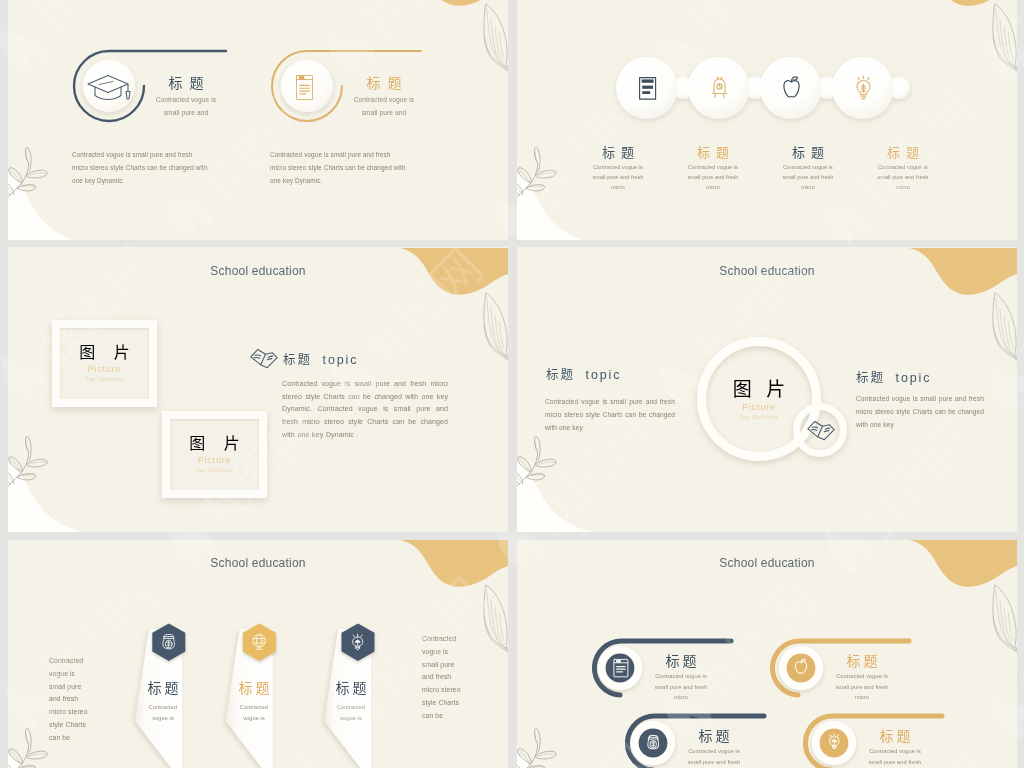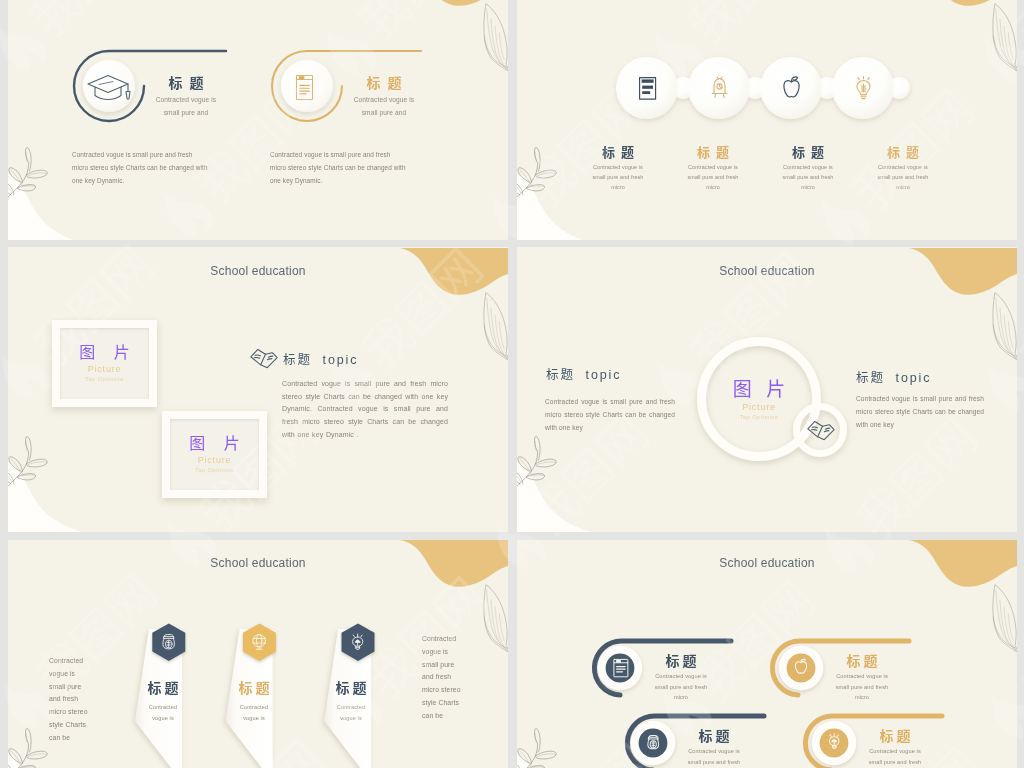--- a/index.html
+++ b/index.html
@@ -17,40 +17,40 @@
 .svg-abs{position:absolute;left:0;top:0;width:500px;height:285px;pointer-events:none;}
 .heading{position:absolute;top:16px;left:0;width:500px;text-align:center;
   font-size:12px;color:#5b6873;letter-spacing:.2px;}
 .wm-layer{position:absolute;left:0;top:0;width:1024px;height:768px;pointer-events:none;z-index:50;opacity:0.42;}
 .s2t{top:186px;width:56px;}
 .frame{position:absolute;background:#fdfcf8;padding:8px;box-sizing:border-box;
   box-shadow:0 3px 7px rgba(160,152,130,.33);}
 .frame-in{width:100%;height:100%;background:rgba(237,233,219,.55);
   box-shadow:inset 0 1px 3px rgba(160,152,130,.28);
   display:flex;flex-direction:column;align-items:center;justify-content:center;}
-.fr-cn{font-size:16px;color:#8b5cf6;letter-spacing:7px;text-indent:7px;line-height:18px;}
+.fr-cn{font-size:16px;color:#000000;letter-spacing:7px;text-indent:7px;line-height:18px;}
 .fr-en{font-size:9px;color:#e7ca96;letter-spacing:.8px;line-height:11px;margin-top:2px;}
 .fr-en2{font-size:5.6px;color:#e8d2ab;letter-spacing:.5px;line-height:9px;}
 .s3-title{position:absolute;left:275px;top:101px;font-size:12.5px;color:#44586a;letter-spacing:1.9px;white-space:pre;}
 .s4-title{position:absolute;font-size:12.5px;color:#44586a;letter-spacing:1.9px;white-space:pre;}
 .s4-photo{position:absolute;left:182px;top:131px;width:120px;text-align:center;}
 .s5-label{position:absolute;top:140px;width:56px;text-align:center;}
 .s5-label .t-cn{font-size:14px;letter-spacing:3px;text-indent:3px;line-height:16px;}
 .s5-label .t-sm{font-size:5.6px;line-height:10.7px;margin-top:6px;width:38px;margin-left:9px;}
 .s6-txt{position:absolute;width:54px;text-align:center;}
 .s6-txt .t-cn{font-size:14px;letter-spacing:3px;text-indent:3px;line-height:16px;}
 .s6-txt .t-sm{font-size:5.6px;line-height:10.6px;margin-top:2px;}
 .s4-photo .fr-cn{font-size:19px;letter-spacing:0px;text-indent:0px;line-height:21px;word-spacing:9px;}
 .s2t .t-sm{line-height:9.8px;font-size:5.4px;margin-top:3px;}
 .s2t .t-cn{font-size:13px;letter-spacing:6px;text-indent:6px;line-height:15px;}
 .circ{position:absolute;border-radius:50%;background:
   radial-gradient(circle at 38% 32%, #ffffff 0%, #fdfcf8 55%, #f2eee2 100%);
   box-shadow:0 2px 5px rgba(150,145,125,.30), 0 0 0 1px rgba(255,255,255,.5);}
 .txtblk{position:absolute;text-align:center;}
-.t-cn{font-size:14px;color:#3f5161;letter-spacing:7px;text-indent:7px;line-height:16px;font-weight:bold;}
+.t-cn{font-size:14px;color:#3f5161;letter-spacing:7px;text-indent:7px;line-height:16px;}
 .t-cn.gold{color:#dfae62;}
 .t-sm{font-size:6.6px;color:#958e7c;line-height:12.5px;letter-spacing:.1px;margin-top:3px;}
 .para{position:absolute;font-size:6.4px;color:#8b8473;line-height:12.8px;letter-spacing:.1px;}
 </style>
 </head>
 <body>
 
 <svg width="0" height="0" style="position:absolute" aria-hidden="true">
 <defs>
 

